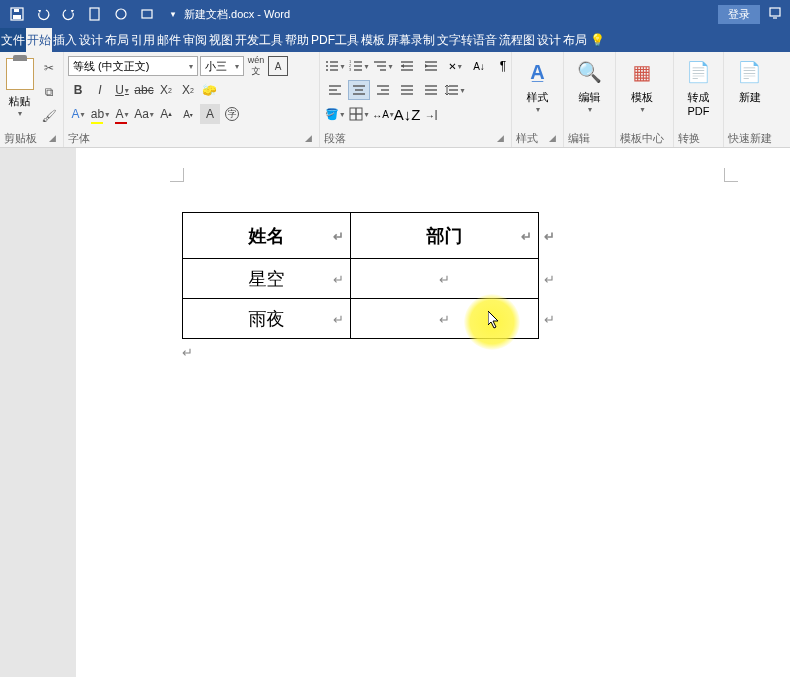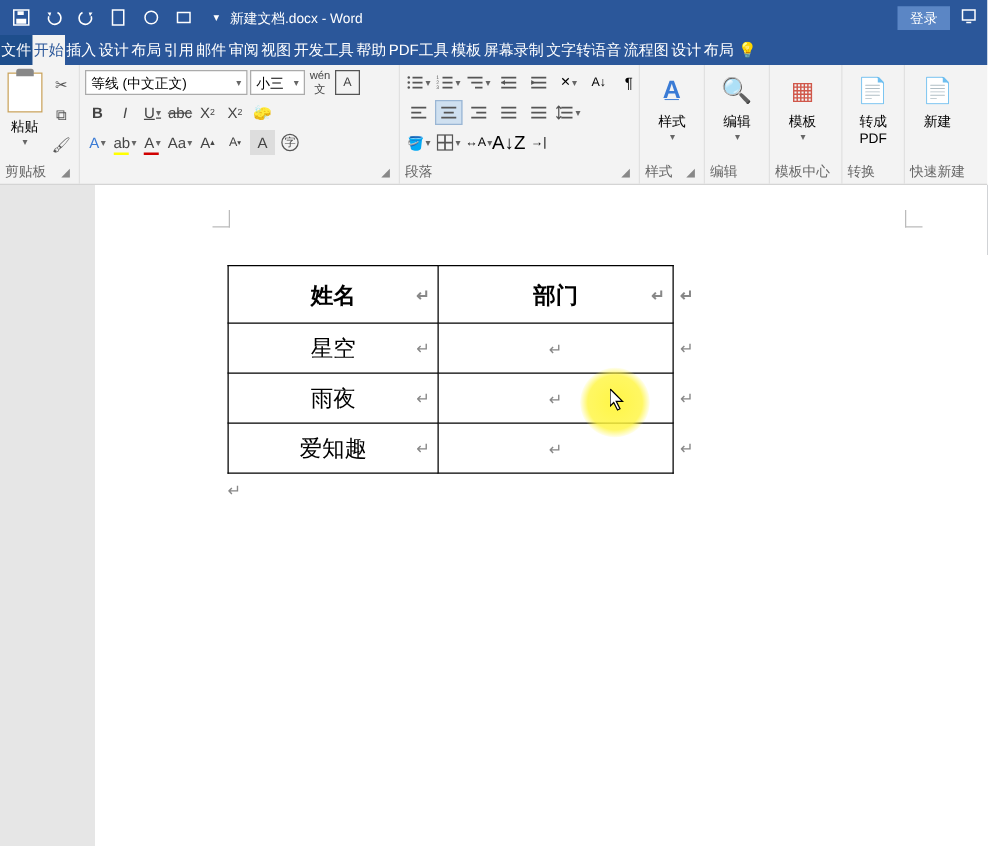--- a/index.html
+++ b/index.html
@@ -218,20 +218,21 @@
           </div>
         <div class="fn-btn">Aa<span class="dd-arrow">▾</span></div>
         <div class="fn-btn">A<sup style="font-size:7px;">▴</sup></div>
         <div class="fn-btn" style="font-size:10px;">A<sup style="font-size:6px;">▾</sup></div>
         <div class="fn-btn" style="background:#ddd;">A</div>
         <div class="fn-btn">
             <span style="border:1px solid #555;border-radius:50%;width:14px;height:14px;display:inline-flex;align-items:center;justify-content:center;font-size:9px;">字</span>
           </div>
       </div>
     </div>
+    <div class="ribbon-group-label">字体</div>
     <div class="ribbon-dialog-launcher">◢</div>
   </div>
 
   <div class="ribbon-group" style="width:192px;">
     <div class="ribbon-group-body para-body">
       <div class="para-row">
         <div class="p-btn">
             <svg class="p-svg">
               <circle cx="2" cy="3" r="1" fill="#555"></circle>
               <line class="line" x1="5" y1="3" x2="13" y2="3"></line>
@@ -437,21 +438,17 @@
         <td class="col-b"><span class="cell-text">部门</span><span class="para-mark">↵</span><span class="row-mark">↵</span></td>
       </tr>
       <tr class="row">
         <td class="col-a"><span class="cell-text">星空</span><span class="para-mark">↵</span></td>
         <td class="col-b"><span class="para-mark-empty">↵</span><span class="row-mark">↵</span></td>
       </tr>
       <tr class="row">
         <td class="col-a"><span class="cell-text">雨夜</span><span class="para-mark">↵</span></td>
         <td class="col-b"><span class="para-mark-empty">↵</span><span class="row-mark">↵</span></td>
       </tr>
-      <tr class="row">
-        <td class="col-a"><span class="cell-text">爱知趣</span><span class="para-mark">↵</span></td>
-        <td class="col-b"><span class="para-mark-empty">↵</span><span class="row-mark">↵</span></td>
-      </tr>
     </tbody>
       </table>
     <div class="after-table-mark">↵</div>
   </div>
 </div>
 
 </body></html>

